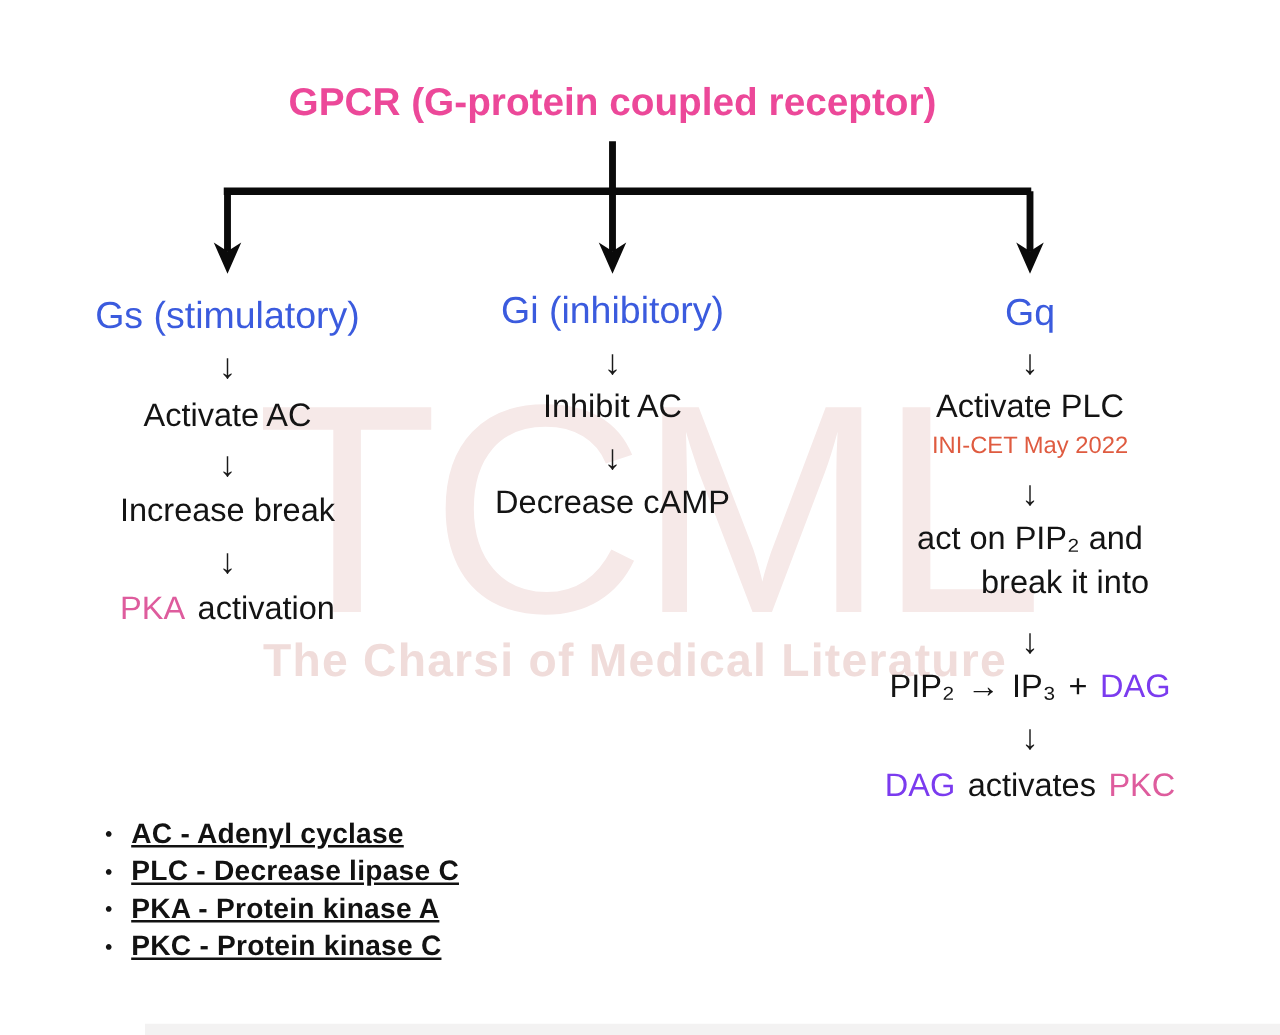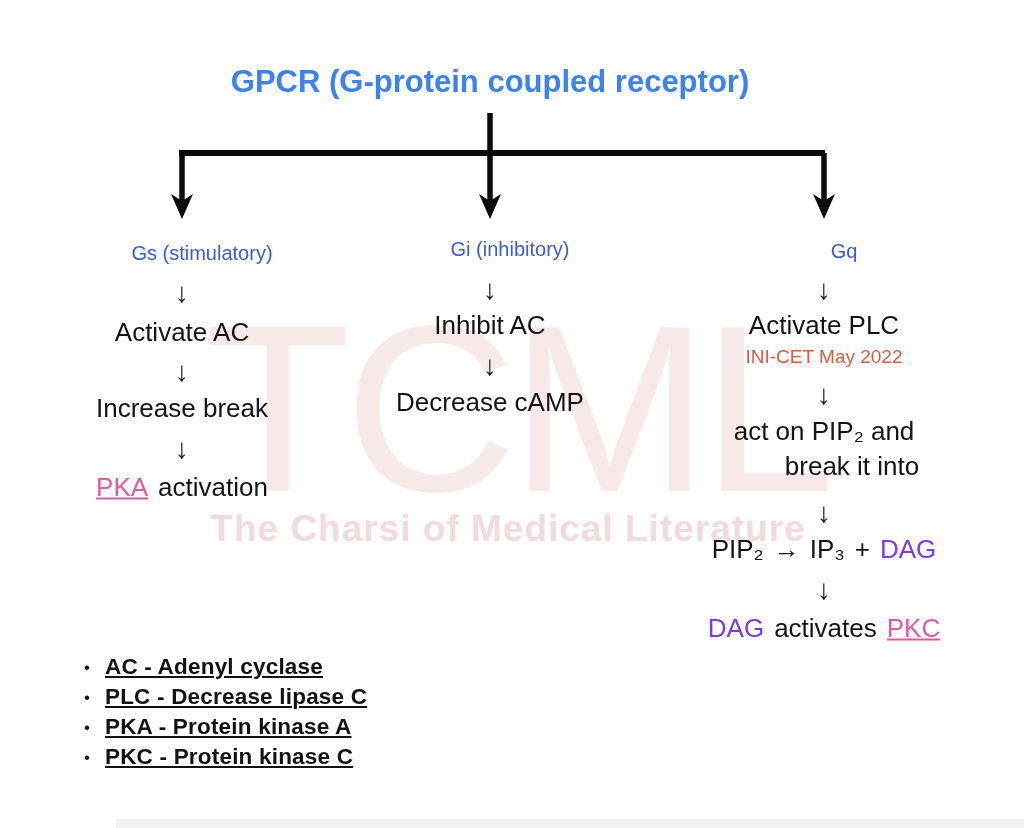--- a/index.html
+++ b/index.html
@@ -18,27 +18,27 @@
     position:absolute;left:508px;top:529px;transform:translate(-50%,-50%);
     font-size:37px;font-weight:700;letter-spacing:1px;color:#f0dcda;
     white-space:nowrap;z-index:1;user-select:none;
   }
   .connectors{position:absolute;left:0;top:0;z-index:2;}
   
   .t{
     position:absolute;transform:translate(-50%,-50%);white-space:nowrap;
     z-index:3;color:#141414;
   }
-  .title{font-size:31px;font-weight:700;color:#3b82f6;}
-  .hdr{font-size:20px;color:#3b5bde;margin-left:20px;}
+  .title{font-size:31px;font-weight:700;color:#ec4899;}
+  .hdr{font-size:30px;color:#3b5bde;}
   .step{font-size:26px;}
   .sub-arrow{font-size:28px;color:#1a1a1a;font-weight:400;}
   .exam{font-size:19px;color:#df5b40;}
   .row{display:flex;gap:10px;align-items:baseline;}
-  .pink{color:#de5c9d;text-decoration:underline;}
+  .pink{color:#de5c9d;}
   .purple{color:#7b3bef;}
   .black{color:#141414;}
   
   .legend{
     position:absolute;left:84px;top:652px;z-index:3;
   }
   .legend-row{
     display:flex;align-items:center;height:30px;gap:15px;
   }
   .legend-bullet{font-size:17px;color:#141414;line-height:1;}

